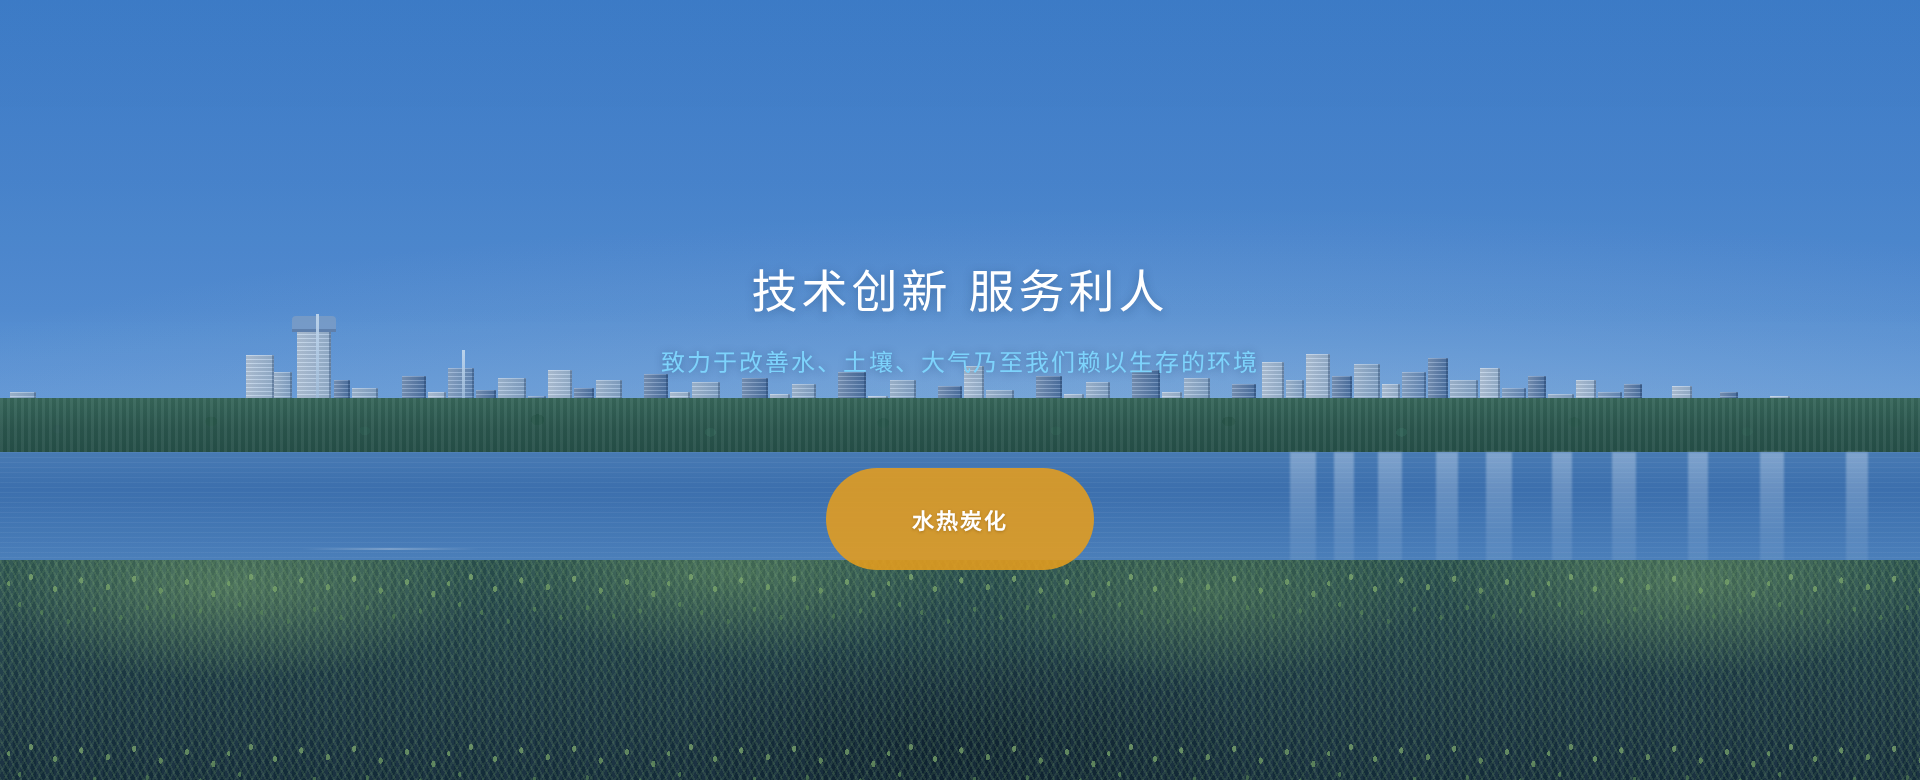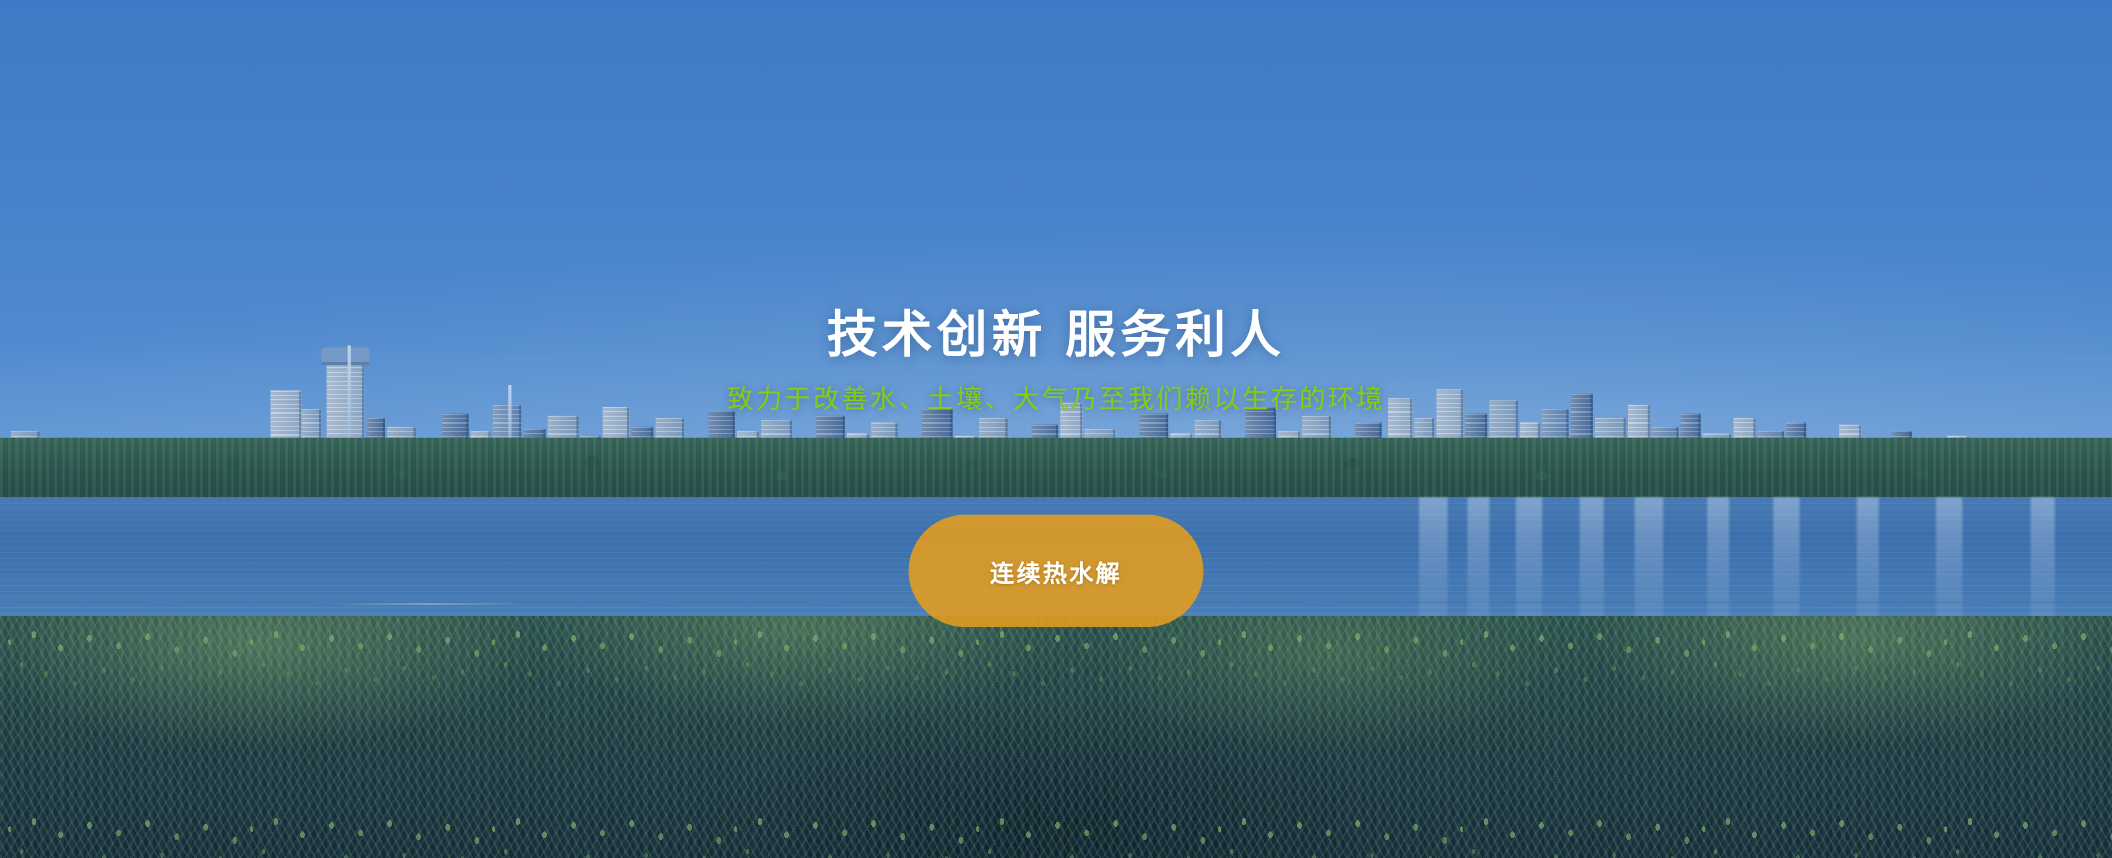--- a/index.html
+++ b/index.html
@@ -162,39 +162,39 @@
   #hero-content {
     position: absolute;
     left: 0; top: 0;
     width: 100%; height: 100%;
     display: flex;
     flex-direction: column;
     align-items: center;
   }
 
   #hero-title {
-    margin: 12px;
+    margin: 0;
     position: absolute;
     top: 255px;
     font-size: 46px;
-    font-weight: 700;
+    font-weight: 400;
     letter-spacing: 4px;
     color: #ffffff;
     white-space: nowrap;
     text-shadow: 0 2px 10px rgba(15,45,85,0.35);
   }
 
   #hero-subtitle {
     margin: 0;
     position: absolute;
     top: 343px;
     font-size: 24px;
     font-weight: 400;
     letter-spacing: 2px;
-    color: #84cc16;
+    color: #7dd3fc;
     white-space: nowrap;
     text-shadow: 0 1px 8px rgba(15,45,85,0.40);
   }
 
   #cta-row {
     position: absolute;
     top: 468px;
     left: 50%;
     transform: translateX(-50%);
     display: flex;
@@ -347,17 +347,17 @@
     <div class="bg-layer" id="photo-tint"></div>
   </div>
 
   <div id="hero-content">
 
     <h1 id="hero-title">技术创新  服务利人</h1>
 
     <p id="hero-subtitle">致力于改善水、土壤、大气乃至我们赖以生存的环境</p>
 
     <div id="cta-row">
-      <button class="cta-pill">连续热水解</button>
+      <button class="cta-pill">水热炭化</button>
     </div>
 
   </div>
 </div>
 
 </body></html>

